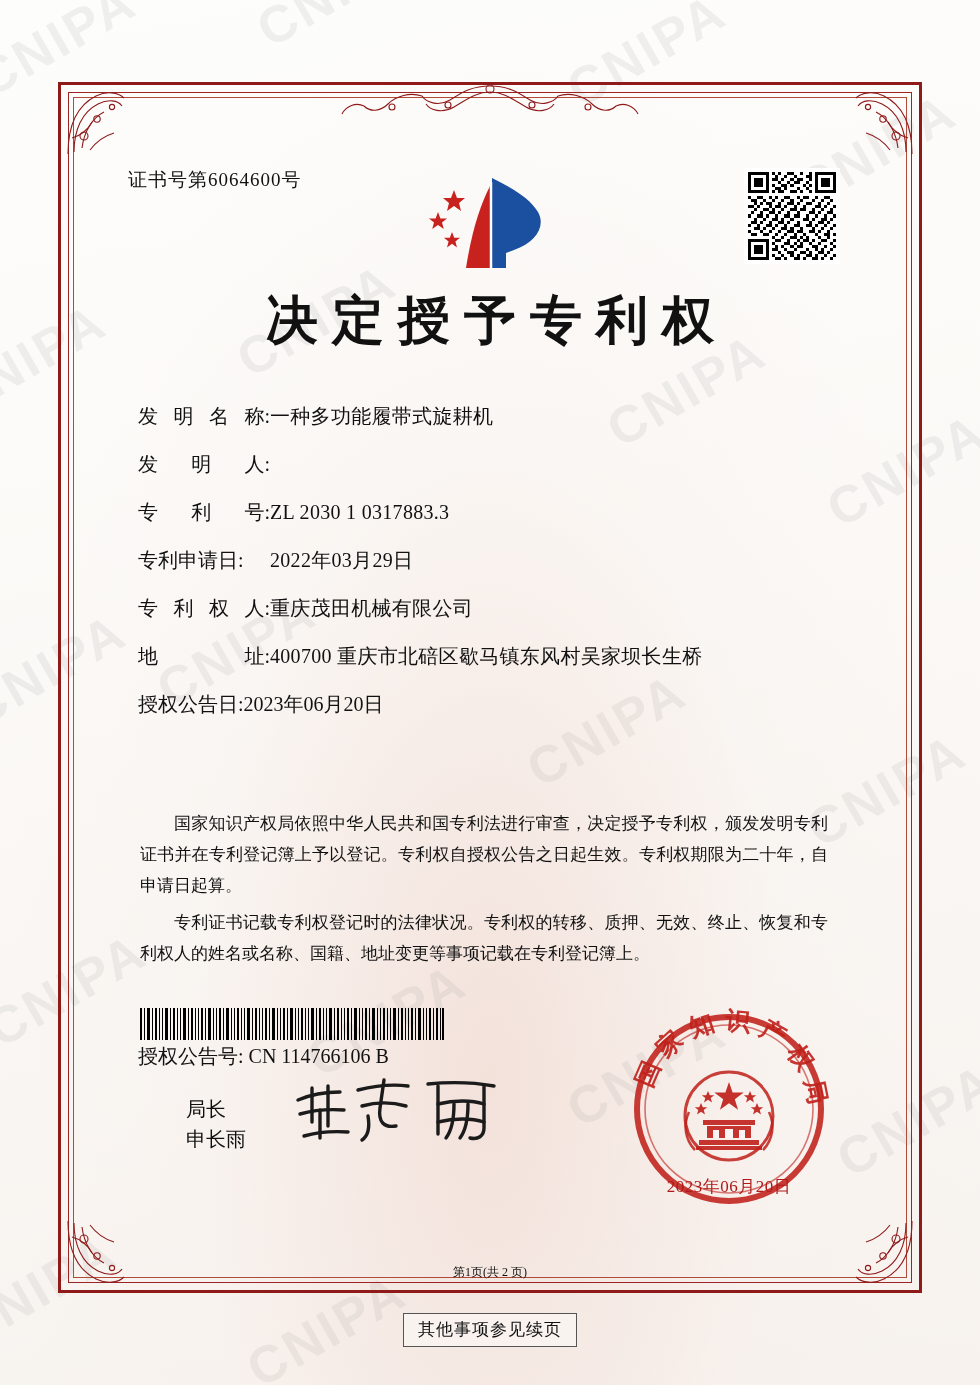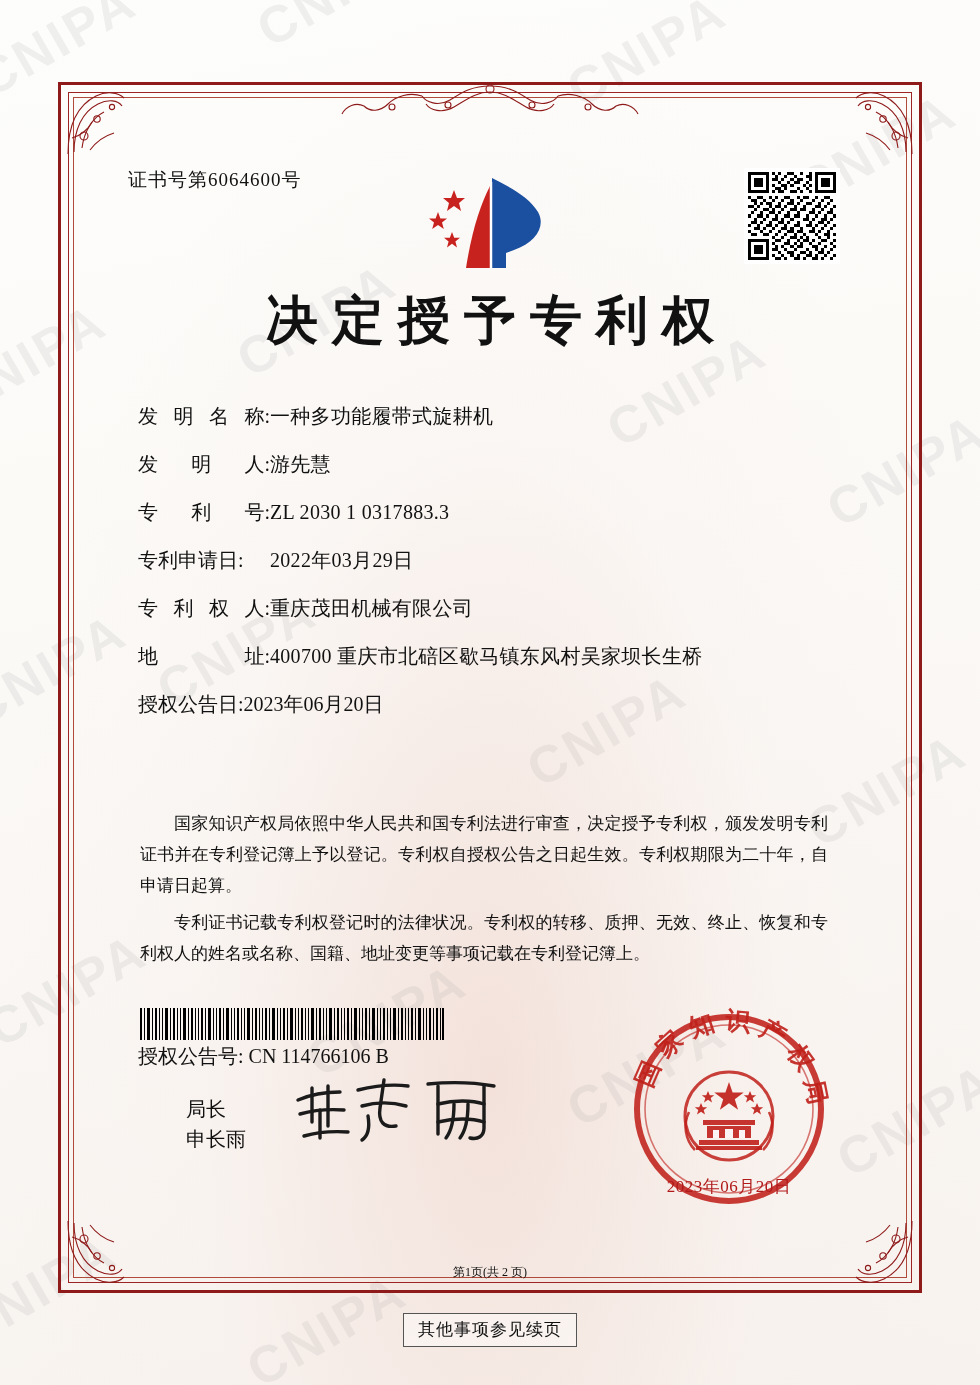--- a/index.html
+++ b/index.html
@@ -626,21 +626,20 @@
           <span>称:</span>
         </span>
       <span class="val">一种多功能履带式旋耕机</span>
     </div>
     <div class="row">
       <span class="lbl spread">
           <span>发</span>
           <span>明</span>
           <span>人:</span>
         </span>
-      <span class="val">游先慧</span>
     </div>
     <div class="row">
       <span class="lbl spread">
           <span>专</span>
           <span>利</span>
           <span>号:</span>
         </span>
       <span class="val">ZL 2030 1 0317883.3</span>
     </div>
     <div class="row">

